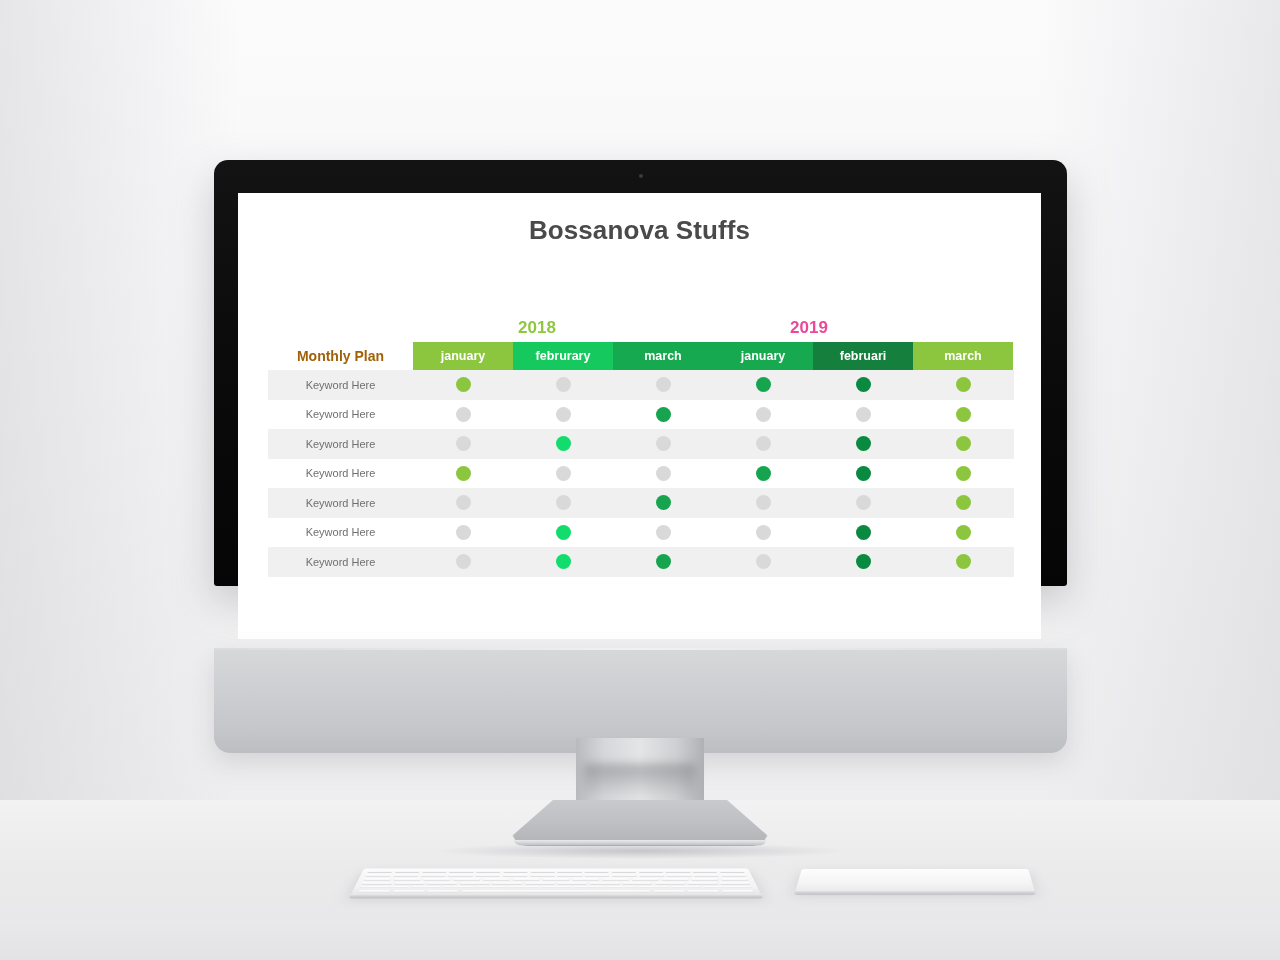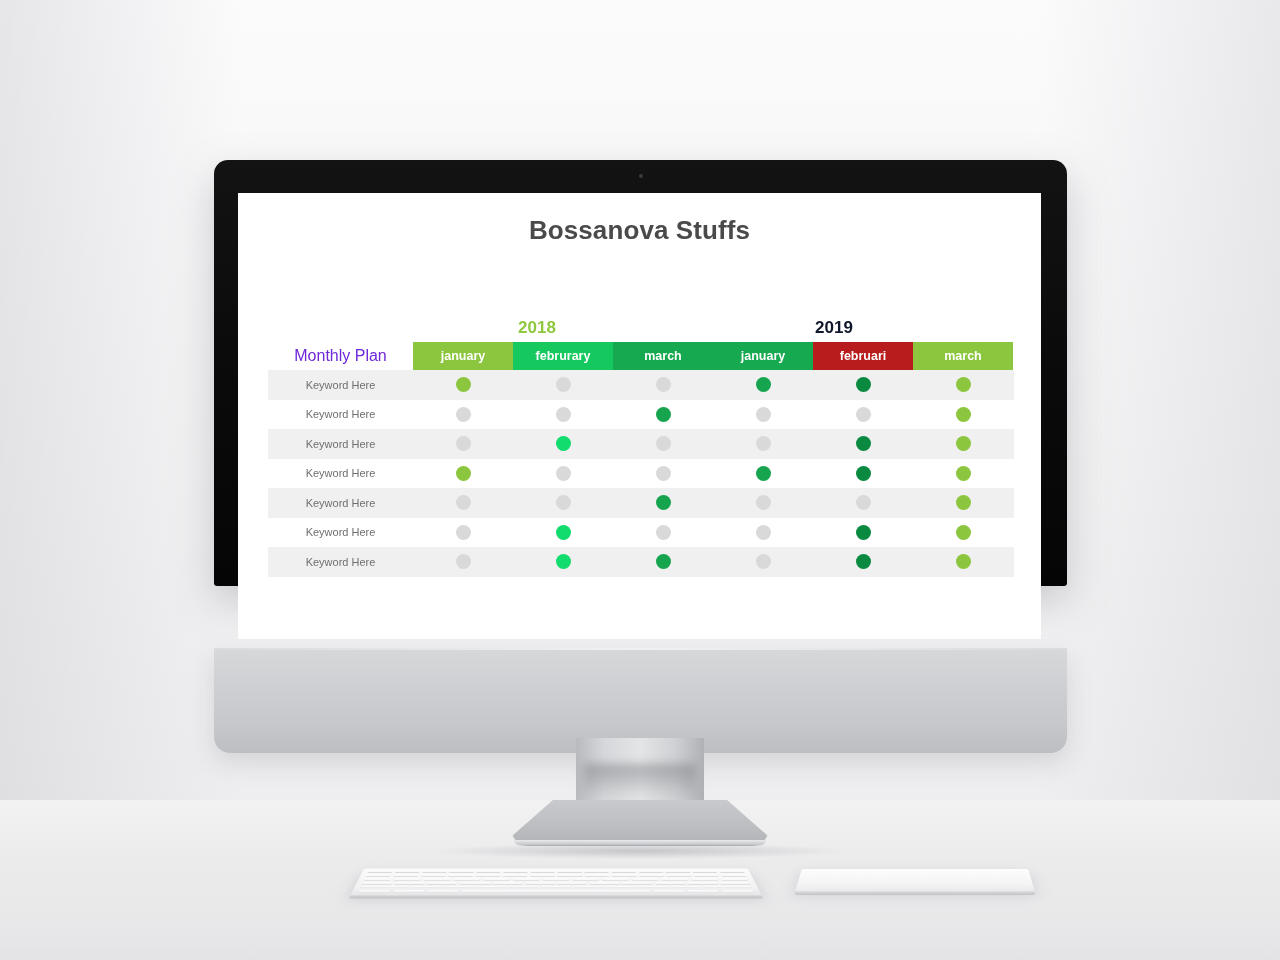--- a/index.html
+++ b/index.html
@@ -146,25 +146,25 @@
   }
 
   .table-wrap{
     position:absolute; left: 30px; top: 125px; width: 746px;
   }
   .year-row{ position:relative; height: 24px; }
   .year-label{
     position:absolute; font-size:17px; font-weight:700; text-align:center; width:100px;
   }
   .year-2018{ left: 219px; color:#8fc73e; }
-  .year-2019{ left: 516px; color:#0f172a; }
+  .year-2019{ left: 491px; color:#ec4899; }
 
   .head-row{ display:flex; height:28px; }
   .head-left{ width:145px; display:flex; align-items:center; justify-content:center;
-              font-size:16px; font-weight:400; color:#6d28d9; }
+              font-size:14px; font-weight:700; color:#a16207; }
   .head-cell{ width:100px; display:flex; align-items:center; justify-content:center;
               color:#ffffff; font-size:12.5px; font-weight:700; }
 
   .body-row{ display:flex; height:29.5px; align-items:center; }
   .body-row.alt{ background:#f0f0f0; }
   .cell-left{ width:145px; text-align:center; font-size:11px; color:#6f6f6f; }
   .cell-dot{ width:100px; display:flex; align-items:center; justify-content:center; }
   .dot{ width:15px; height:15px; border-radius:50%; display:block; }
 </style>
 </head>
@@ -192,21 +192,21 @@
               <div class="year-label year-2018">2018</div>
               <div class="year-label year-2019">2019</div>
             </div>
 
             <div class="head-row">
               <div class="head-left">Monthly Plan</div>
               <div class="head-cell" style="background: rgb(140, 198, 63);">january</div>
               <div class="head-cell" style="background: rgb(22, 201, 94);">februrary</div>
               <div class="head-cell" style="background: rgb(22, 169, 79);">march</div>
               <div class="head-cell" style="background: rgb(22, 169, 79);">january</div>
-              <div class="head-cell" style="background: #b91c1c;">februari</div>
+              <div class="head-cell" style="background: #15803d;">februari</div>
               <div class="head-cell" style="background: rgb(140, 198, 63);">march</div>
             </div>
 
             <div id="table-body">
                 <div class="body-row alt">
                   <div class="cell-left">Keyword Here</div>
                   <div class="cell-dot">
                     <span class="dot" style="background: rgb(140, 198, 63);"></span>
                   </div>
                   <div class="cell-dot">

